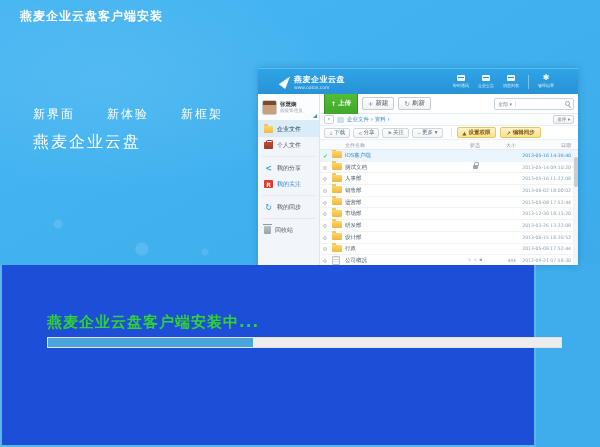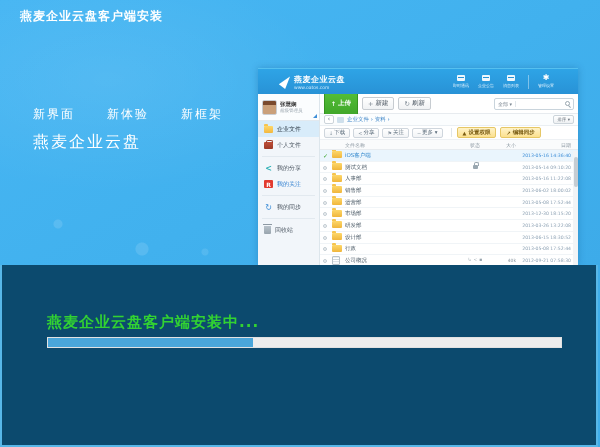--- a/index.html
+++ b/index.html
@@ -123,21 +123,21 @@
   .lock::before{ content:''; position:absolute; top:-3px; left:1px; width:3px; height:3px; border:1px solid #9aa7b0;
        border-bottom:none; border-radius:2px 2px 0 0; }
   .sglyph{ font-size:4.5px; color:#98a4ad; line-height:1; }
   .fsize{ width:24px; text-align:right; font-size:4.5px; color:#8a96a0; }
   .fdate{ width:62px; text-align:right; padding-right:7px; font-size:4.6px; color:#8fa3b5; white-space:nowrap; }
   .frow.selected .fdate{ color:#3f8fd8; }
   .vscroll{ position:absolute; right:0; top:57px; bottom:0; width:5px; background:#f2f4f6; }
   .vthumb{ position:absolute; right:0.5px; top:6px; width:4px; height:30px; border-radius:2px; background:#c6cdd3; }
 
   
-  .bottom{ position:absolute; left:0; top:265px; width:598px; height:182px; background:#0c4a6e;
+  .bottom{ position:absolute; left:0; top:265px; width:536px; height:182px; background:#1d4ed8;
        border:2px solid #58b7e8; border-top:none; }
   .install-text{ position:absolute; left:45px; top:48px; font-size:15px; font-weight:bold; letter-spacing:1px; }
   .pbar{ position:absolute; left:45px; top:72px; width:515px; height:11px; background:#ededed; border:1px solid #e2e2e2; }
   .pfill{ height:100%; width:0; }
 </style>
 </head>
 <body>
 
 <div class="window">
 

